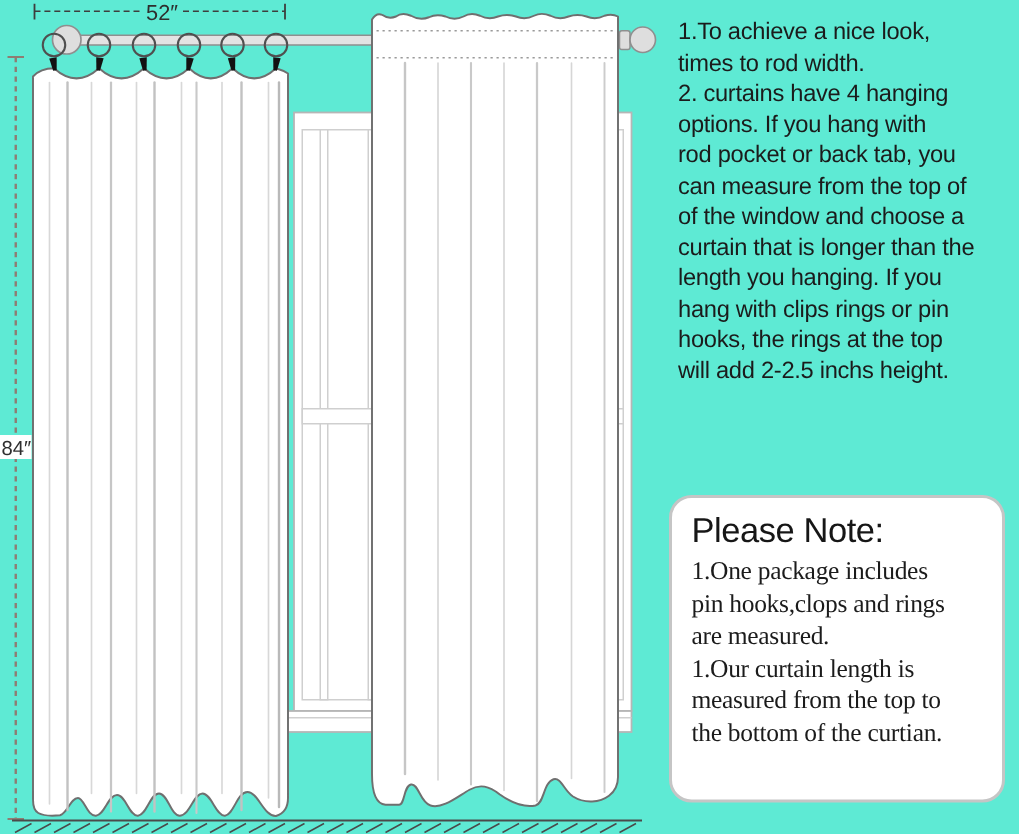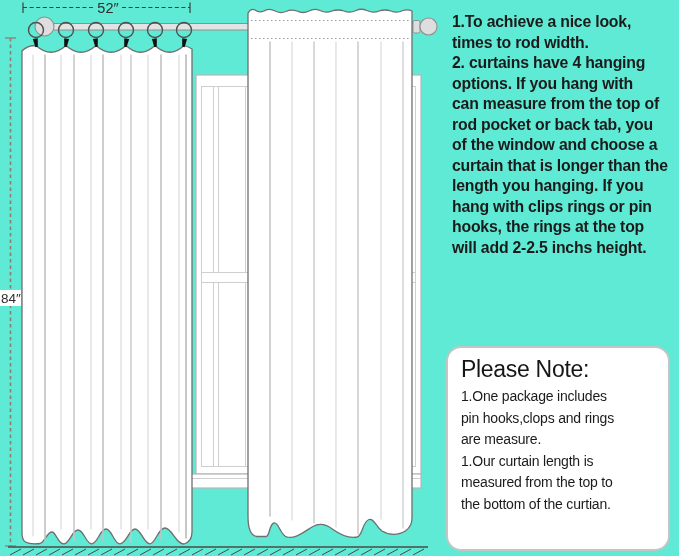--- a/index.html
+++ b/index.html
@@ -5,28 +5,28 @@
   html,body{margin:0;padding:0;background:#fff;}
   .canvas{
     position:relative;width:679px;height:556px;background:#5eead4;overflow:hidden;
     font-family:"Liberation Sans","DejaVu Sans",sans-serif;color:#1b1b1b;
   }
   .canvas svg{position:absolute;left:0;top:0;}
   svg text{font-family:"Liberation Sans","DejaVu Sans",sans-serif;fill:#2e2e2e;}
 
   .suggestion{position:absolute;left:452px;top:12px;width:228px;}
   .suggestion .title{font-size:25px;line-height:32px;letter-spacing:-0.5px;margin-bottom:2px;color:#161616;}
-  .suggestion .line{font-size:15.8px;line-height:20.5px;letter-spacing:-0.2px;color:#1b1b1b;font-weight:bold;}
+  .suggestion .line{font-size:15.8px;line-height:20.5px;letter-spacing:-0.2px;color:#1b1b1b;}
 
   .note-box{
-    position:absolute;left:446px;top:346px;width:224px;height:205px;box-sizing:border-box;
+    position:absolute;left:446px;top:330px;width:224px;height:205px;box-sizing:border-box;
     border:2px solid #c5c5c5;border-radius:15px;padding:7px 6px 0 13px;background:#fff;
   }
   .note-box .title{font-size:23px;line-height:28px;letter-spacing:-0.3px;margin-bottom:3px;color:#161616;}
-  .note-box .line{font-size:14px;line-height:21.5px;letter-spacing:-0.2px;color:#1b1b1b;}
+  .note-box .line{font-size:17px;line-height:21.5px;letter-spacing:-0.2px;color:#1b1b1b;font-family:Liberation Serif, serif;}
 </style>
 </head>
 <body>
 
 <div class="canvas">
 
   <svg width="679" height="556" viewBox="0 0 679 556">
 
     <g>
       <line x1="23" y1="7.5" x2="94" y2="7.5" stroke="#3d3d3d" stroke-width="1.1" stroke-dasharray="4 2.6"></line>
@@ -163,33 +163,33 @@
         M335,555 l11,-6 M348,555 l11,-6 M361,555 l11,-6 M374,555 l11,-6 M387,555 l11,-6
         M400,555 l11,-6 M413,555 l11,-6"></path>
     </g>
   </svg>
 
   <div class="suggestion">
     <div class="line">1.To achieve a nice look,</div>
     <div class="line">times to rod width.</div>
     <div class="line">2. curtains have 4 hanging</div>
     <div class="line">options. If you hang with</div>
+    <div class="line">rod pocket or back tab, you</div>
     <div class="line">can measure from the top of</div>
-    <div class="line">rod pocket or back tab, you</div>
     <div class="line">of the window and choose a</div>
     <div class="line">curtain that is longer than the</div>
     <div class="line">length you hanging. If you</div>
     <div class="line">hang with clips rings or pin</div>
     <div class="line">hooks, the rings at the top</div>
     <div class="line">will add 2-2.5 inchs height.</div>
   </div>
 
   <div class="note-box">
     <div class="title">Please Note:</div>
     <div class="line">1.One package includes</div>
     <div class="line">pin hooks,clops and rings</div>
-    <div class="line">are measure.</div>
+    <div class="line">are measured.</div>
     <div class="line">1.Our curtain length is</div>
     <div class="line">measured from the top to</div>
     <div class="line">the bottom of the curtian.</div>
   </div>
 
 </div>
 
 </body></html>

